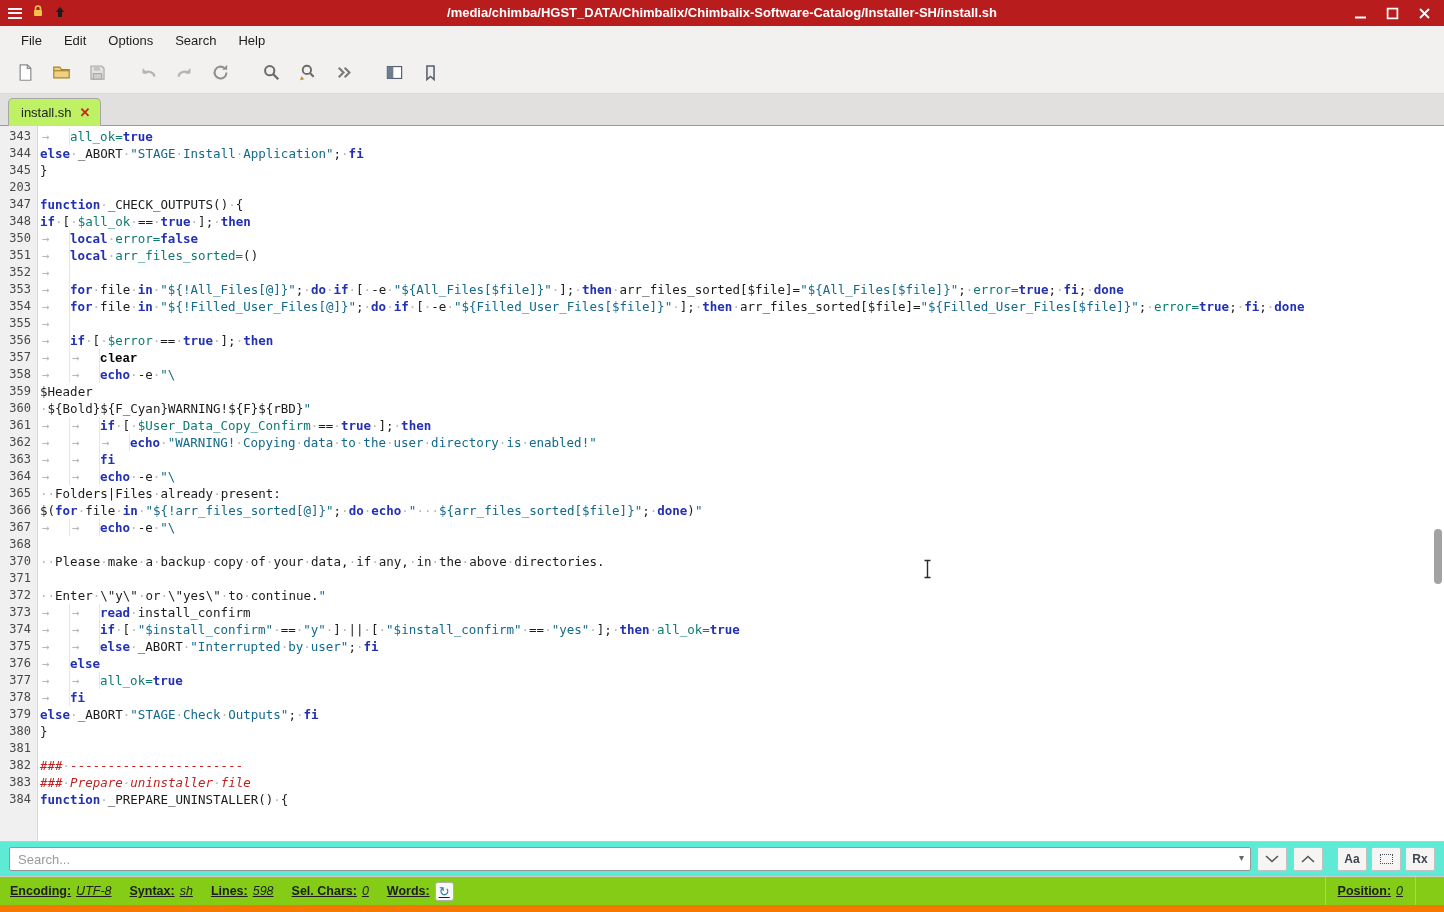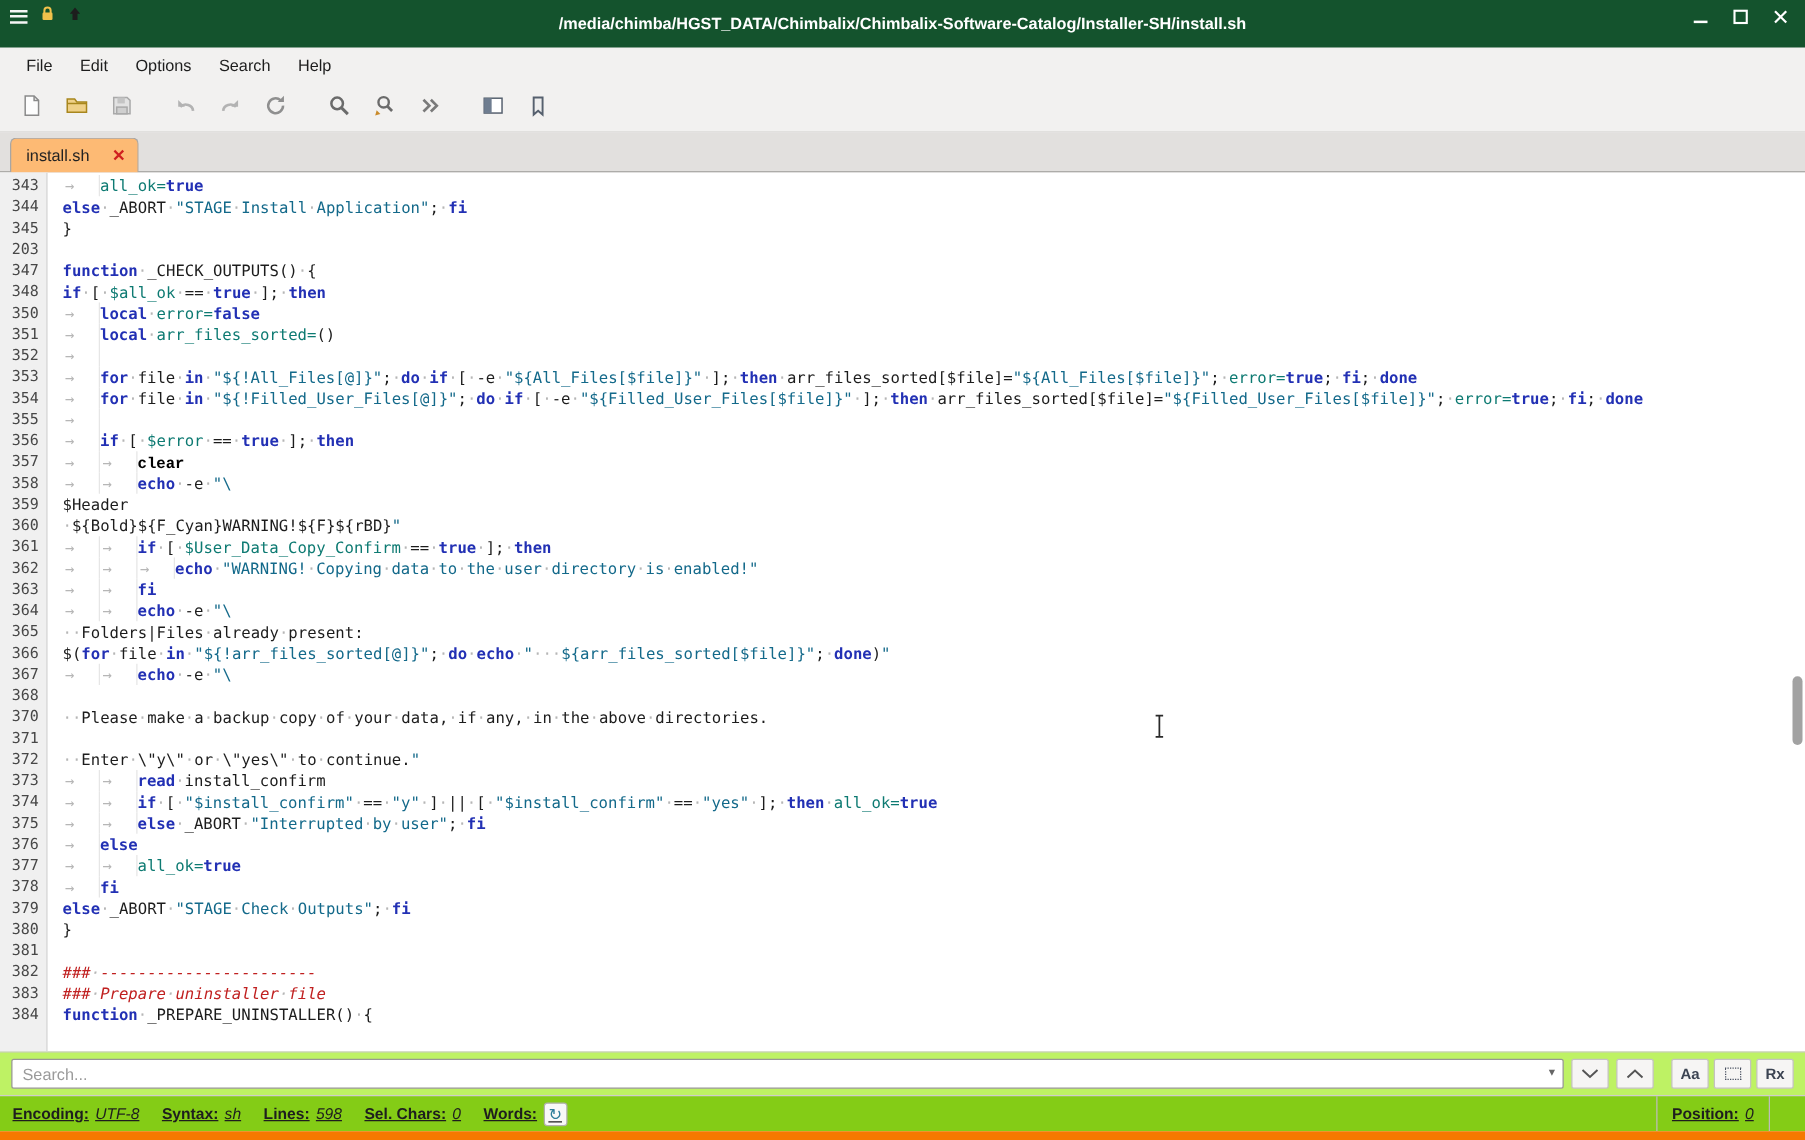--- a/index.html
+++ b/index.html
@@ -1,64 +1,64 @@
 <!DOCTYPE html>
 <html><head>
 <meta charset="utf-8">
 <style>
   * { box-sizing: border-box; }
   body { margin: 0; font-family: "Liberation Sans", sans-serif; background: #555; }
   .window { width: 1444px; height: 912px; display: flex; flex-direction: column; background: #f2f1f0; overflow: hidden; position: relative; }
 
   
-  .titlebar { height: 38px; flex: none; background: #14532d; position: relative; display: flex; align-items: center; }
+  .titlebar { height: 26px; flex: none; background: #b91c1c; position: relative; display: flex; align-items: center; }
   .tb-left { position: absolute; left: 8px; top: 0; height: 26px; display: flex; align-items: center; gap: 9px; z-index: 2; }
   .hamburger { display: inline-flex; flex-direction: column; gap: 2.5px; }
   .hamburger i { width: 14px; height: 2px; background: #f5f5f5; display: block; }
   .tb-title { position: absolute; left: 0; right: 0; text-align: center; line-height: 26px; color: #ffffff; font-size: 13px; font-weight: bold; white-space: nowrap; }
   .tb-controls { position: absolute; right: 4px; top: 0; height: 26px; display: flex; align-items: center; z-index: 2; }
   .wbtn { width: 32px; height: 24px; display: inline-flex; align-items: center; justify-content: center; background: transparent; border: none; cursor: default; }
   .wbtn svg { width: 13px; height: 13px; }
 
   
   .menubar { height: 28px; flex: none; display: flex; align-items: center; padding-left: 10px; background: #f2f1f0; }
   .menu-item { padding: 4px 11px; font-size: 13px; color: #1d1d1d; }
 
   
   .toolbar { height: 40px; flex: none; display: flex; align-items: center; padding-left: 10px; background: #f2f1f0; border-bottom: 1px solid #dcdad8; }
   .tbtn { width: 30px; height: 30px; margin-right: 6px; display: inline-flex; align-items: center; justify-content: center; background: transparent; border: none; padding: 0; }
   .tbtn.gap { margin-left: 15px; }
   .tbtn svg { width: 19px; height: 19px; }
 
   
   .tabbar { height: 32px; flex: none; background: #e2e0de; border-bottom: 1px solid #9c9a98; display: flex; align-items: flex-end; padding-left: 8px; }
-  .tab { height: 28px; display: inline-flex; align-items: center; gap: 18px; padding: 0 10px 0 12px; background: #fdba74; border: 1px solid #a8a6a4; border-bottom: none; border-radius: 5px 5px 0 0; font-size: 13px; color: #222; margin-bottom: -1px; }
+  .tab { height: 28px; display: inline-flex; align-items: center; gap: 8px; padding: 0 10px 0 12px; background: #bef264; border: 1px solid #a8a6a4; border-bottom: none; border-radius: 5px 5px 0 0; font-size: 13px; color: #222; margin-bottom: -1px; }
   .tab-close { color: #cf2020; font-weight: bold; font-size: 13px; line-height: 1; }
 
   
   .editor { flex: 1; position: relative; background: #ffffff; overflow: hidden; }
   .gutter-bg { position: absolute; left: 0; top: 0; bottom: 0; width: 38px; background: #f0f0f0; border-right: 1px solid #d6d6d6; }
   #code-lines { position: absolute; left: 0; right: 0; top: 0; padding-top: 2px; font-family: "DejaVu Sans Mono", monospace; font-size: 12.5px; line-height: 17px; }
   .code-line { display: flex; height: 17px; white-space: pre; }
   .ln { width: 38px; flex: none; text-align: right; padding-right: 7px; color: #474747; font-size: 12px; }
-  .code { padding-left: 12px; white-space: pre; }
+  .code { padding-left: 2px; white-space: pre; }
   .tabws { display: inline-block; width: 30px; color: #b6b6b6; border-right: 1px solid #e6e6e6; padding-left: 2px; }
   .dotws { color: #b6b6b6; }
   .tok.pl  { color: #1c1c1c; }
   .tok.kw  { color: #2230b4; font-weight: bold; }
   .tok.str { color: #13698a; }
   .tok.var { color: #0d7a72; }
   .tok.cmd { color: #000000; font-weight: bold; font-family: Liberation Mono, monospace; }
   .tok.com { color: #c02020; font-style: italic; }
   .scrollbar { position: absolute; right: 0; top: 0; bottom: 0; width: 12px; }
   .scroll-thumb { position: absolute; right: 2px; top: 403px; width: 8px; height: 55px; background: #a2a2a2; border-radius: 4px; }
   .ibeam { position: absolute; left: 922px; top: 433px; }
 
   
-  .searchbar { height: 35px; flex: none; display: flex; align-items: center; gap: 6px; padding: 0 9px; background: #bef264; border-top: 1px solid #c9c7c5; }
+  .searchbar { height: 35px; flex: none; display: flex; align-items: center; gap: 6px; padding: 0 9px; background: #5eead4; border-top: 1px solid #c9c7c5; }
   .search-field { flex: 1; position: relative; height: 24px; }
   .search-field input { width: 100%; height: 24px; border: 1px solid #989694; border-radius: 2px; background: #fff; padding: 0 22px 0 8px; font-size: 13px; color: #333; font-family: "Liberation Sans", sans-serif; }
   .search-field input::placeholder { color: #9a9a9a; }
   .combo-arrow { position: absolute; right: 7px; top: 5px; font-size: 10px; color: #666; }
   .sbtn { width: 30px; height: 24px; display: inline-flex; align-items: center; justify-content: center; background: #f6f5f4; border: 1px solid #c4c2c0; border-radius: 2px; padding: 0; }
   .sbtn svg { width: 14px; height: 8px; }
   .toggles { display: flex; gap: 4px; margin-left: 8px; }
   .tglbtn { width: 30px; height: 24px; display: inline-flex; align-items: center; justify-content: center; background: #f6f5f4; border: 1px solid #c4c2c0; border-radius: 2px; font-size: 12px; font-weight: bold; color: #3c4452; padding: 0; font-family: "Liberation Sans", sans-serif; }
   .dotted-box { display: inline-block; width: 13px; height: 10px; border: 1px dotted #4a5262; }
 

